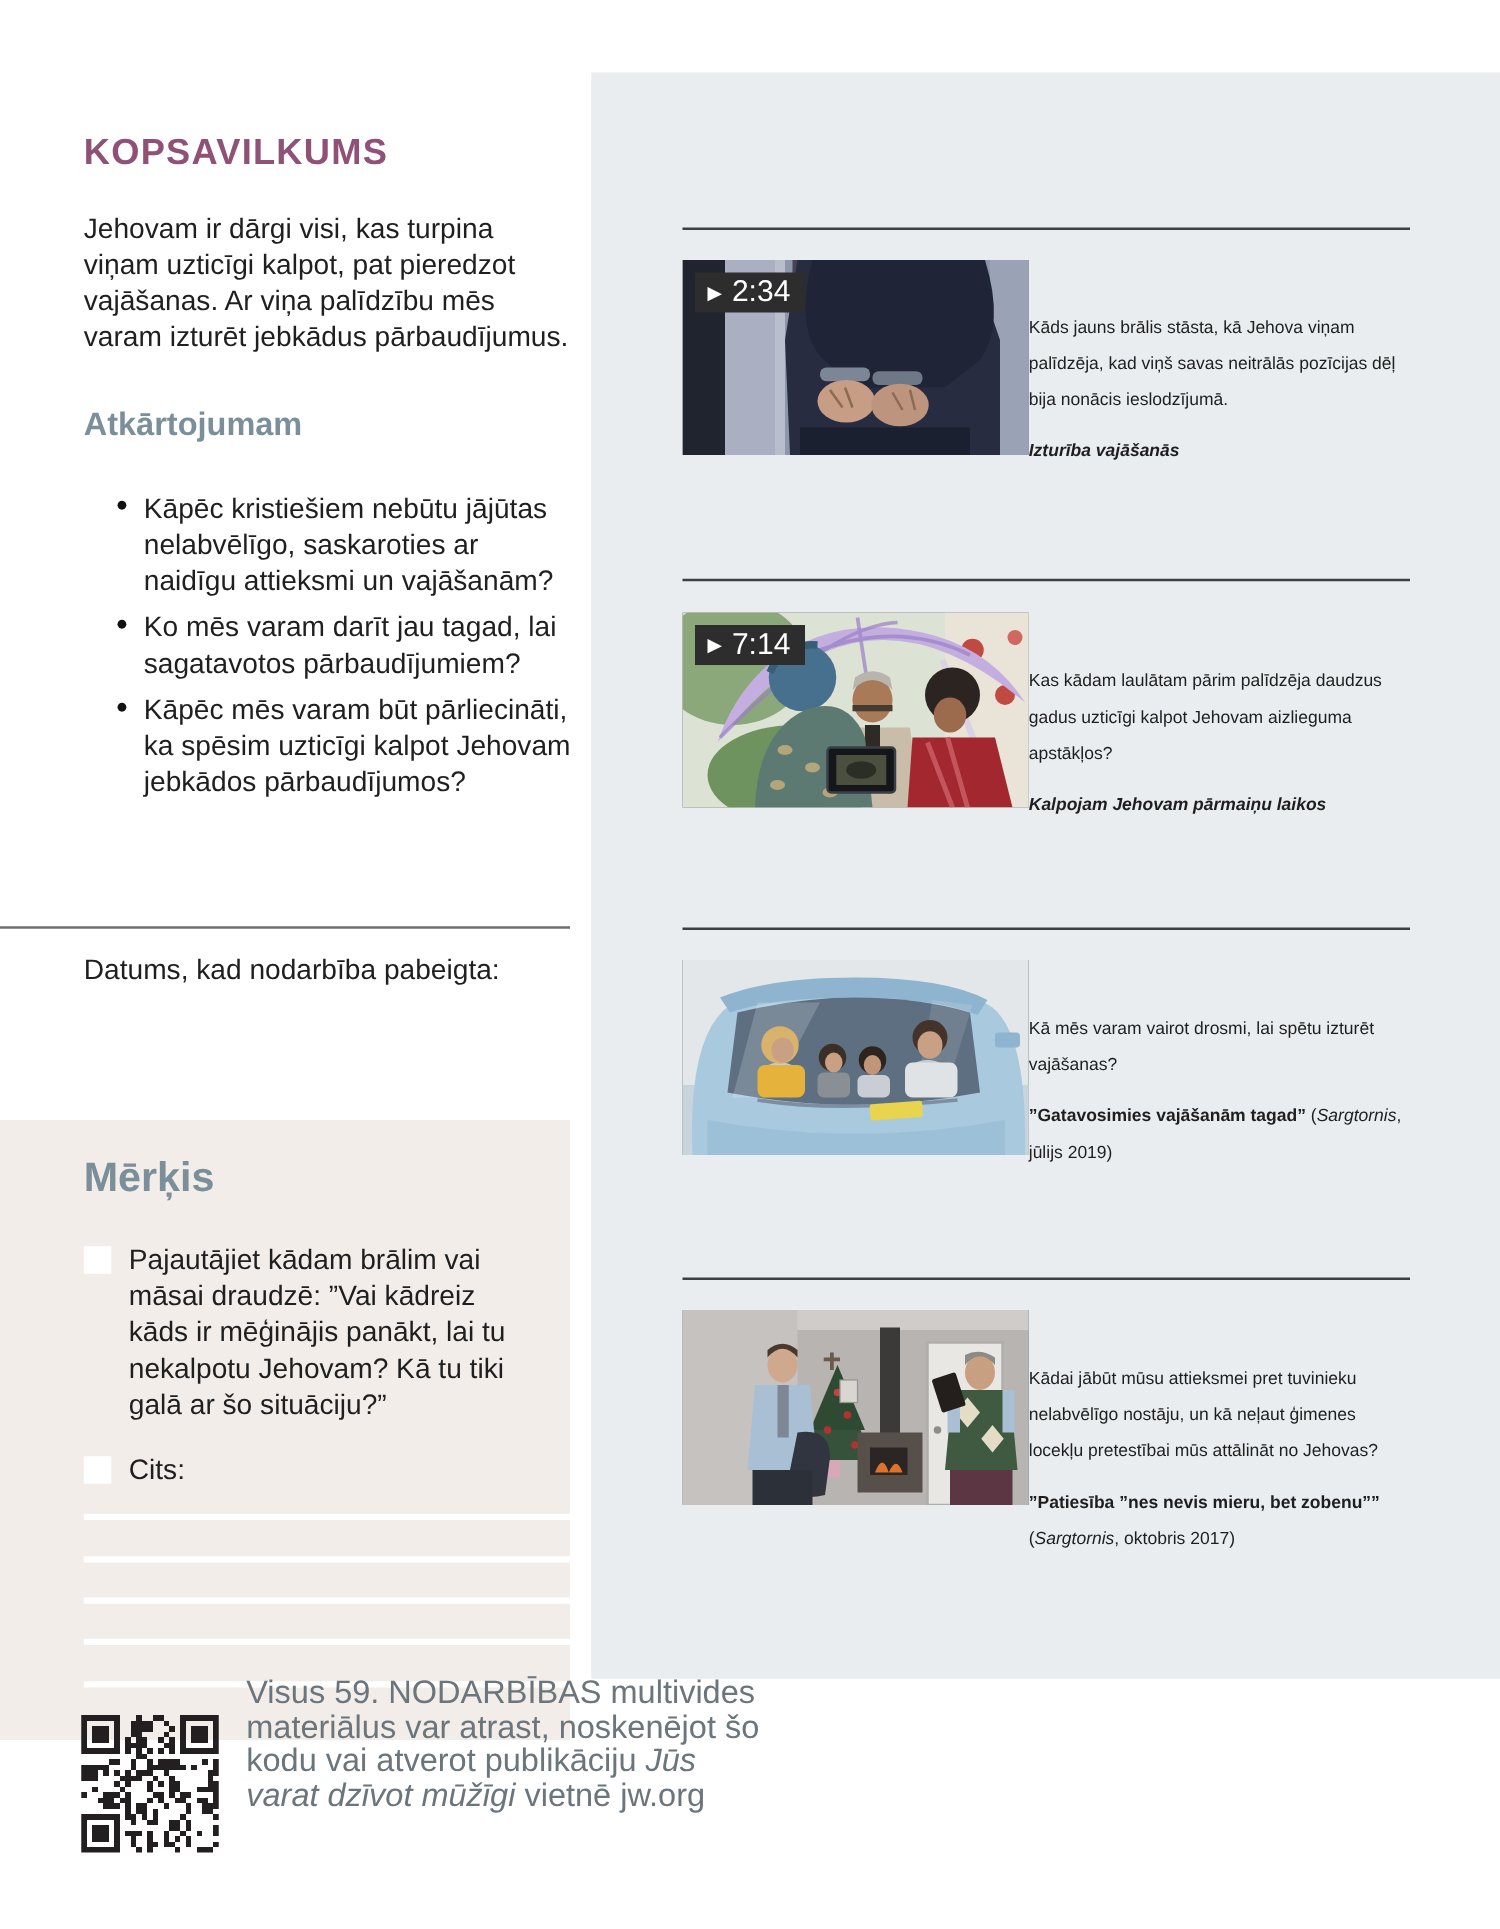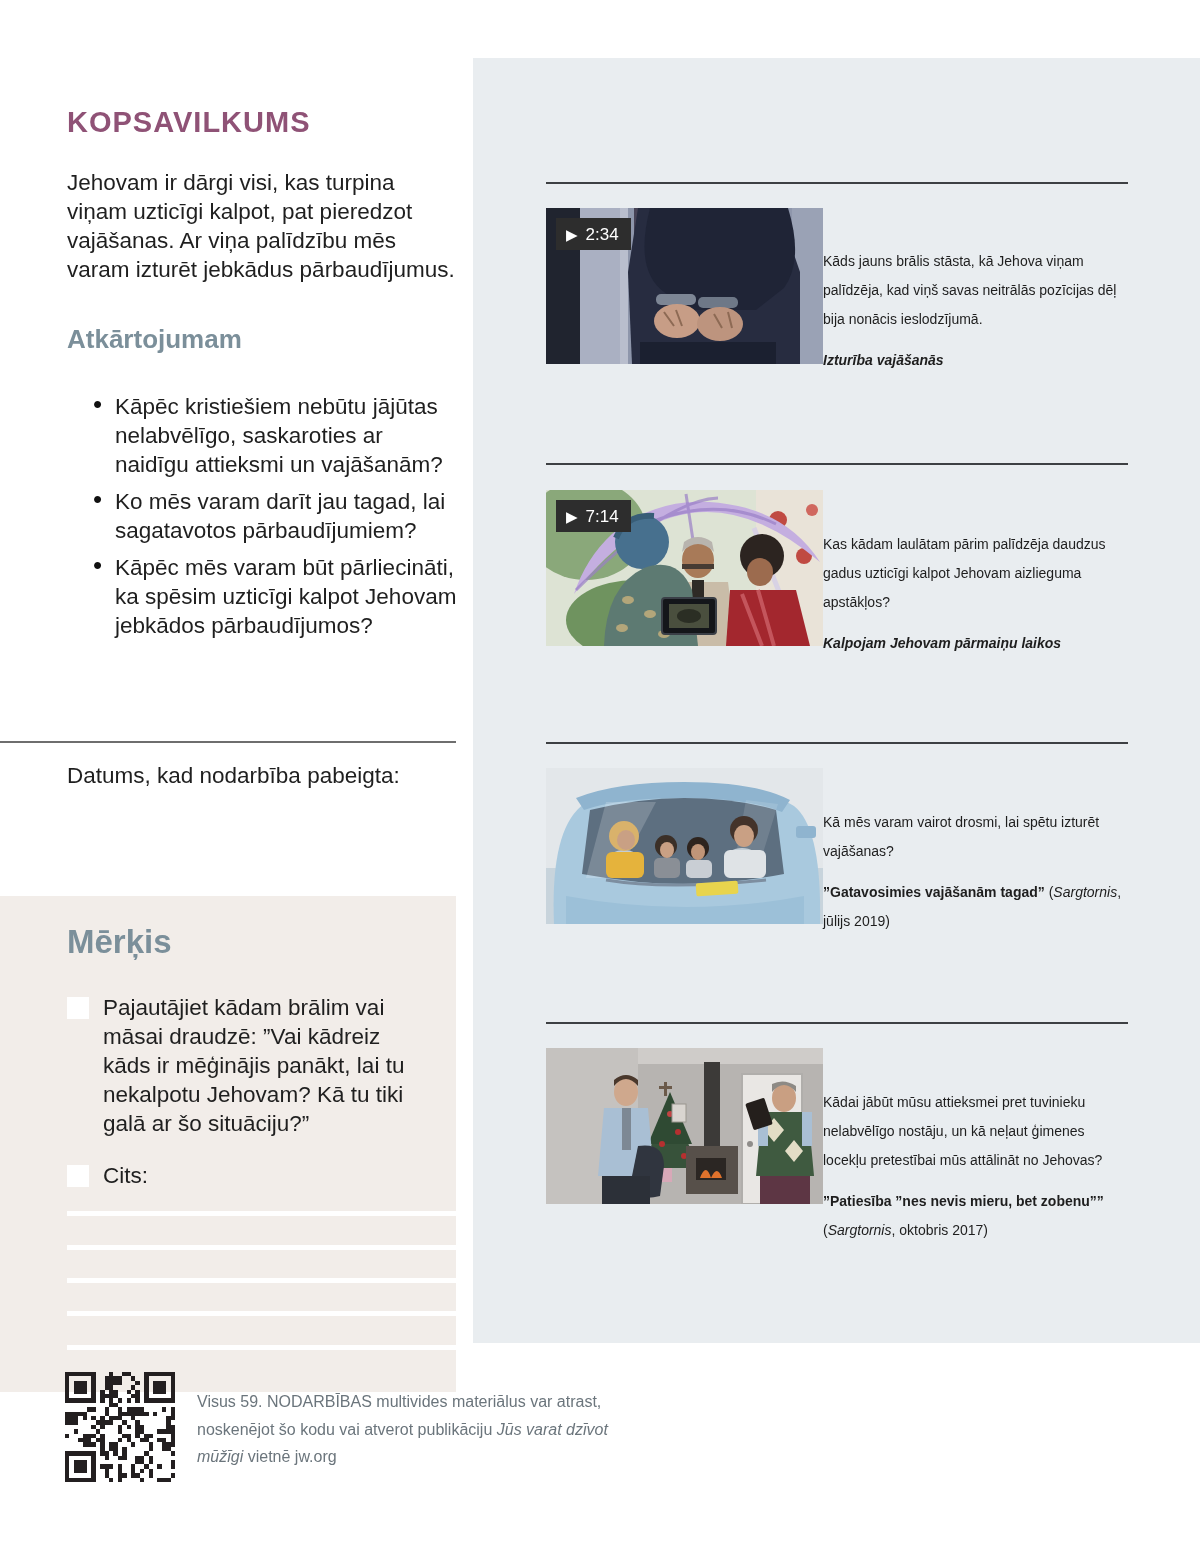--- a/index.html
+++ b/index.html
@@ -55,22 +55,22 @@
     font-size:22.5px; line-height:29px; color:#1f1f1f;
   }
   .write-line {
     position:absolute; left:67px; width:389px; height:5px; background:#ffffff;
   }
   .wl1 { top:315px; } .wl2 { top:349px; } .wl3 { top:382px; } .wl4 { top:415px; } .wl5 { top:449px; }
 
   .qr-wrap { position:absolute; left:65px; top:1372px; width:110px; height:110px; }
   .qr-wrap svg { display:block; width:110px; height:110px; }
   .qr-caption {
-    position:absolute; left:197px; top:1388px; width:420px;
-    font-size:16px; line-height:27.5px; color:#6b757c;
+    position:absolute; left:197px; top:1340px; width:420px;
+    font-size:26px; line-height:27.5px; color:#6b757c;
   }
   .qr-caption .i { font-style:italic; }
 
   
   .panel {
     position:absolute; left:473px; top:58px; width:727px; height:1285px;
     background:#e9edf0;
   }
   .h-learn {
     position:absolute; left:73px; top:48px;
@@ -89,21 +89,21 @@
   }
   .t-i1 { top:150px; } .t-i2 { top:432px; } .t-i3 { top:710px; } .t-i4 { top:990px; }
   .thumb svg { display:block; width:277px; height:156px; }
 
   .badge {
     position:absolute; top:10px; left:10px; height:32px;
     background:#2d2d2d; color:#ffffff; display:flex; align-items:center;
     padding:0 12px 0 10px; gap:8px;
   }
   .badge .play { font-size:15px; line-height:1; }
-  .badge .time { font-size:17px; line-height:1; }
+  .badge .time { font-size:24px; line-height:1; }
 
   .mtext {
     position:absolute; left:350px; width:302px;
     font-size:14px; line-height:29px; color:#1e1e1e;margin-top:45px;
   }
   .x-i1 { top:144px; } .x-i2 { top:427px; } .x-i3 { top:705px; } .x-i4 { top:985px; }
   .mref { margin-top:12px; }
   .mref .bi { font-weight:700; font-style:italic; }
   .mref .b  { font-weight:700; }
   .mref .i  { font-style:italic; }

